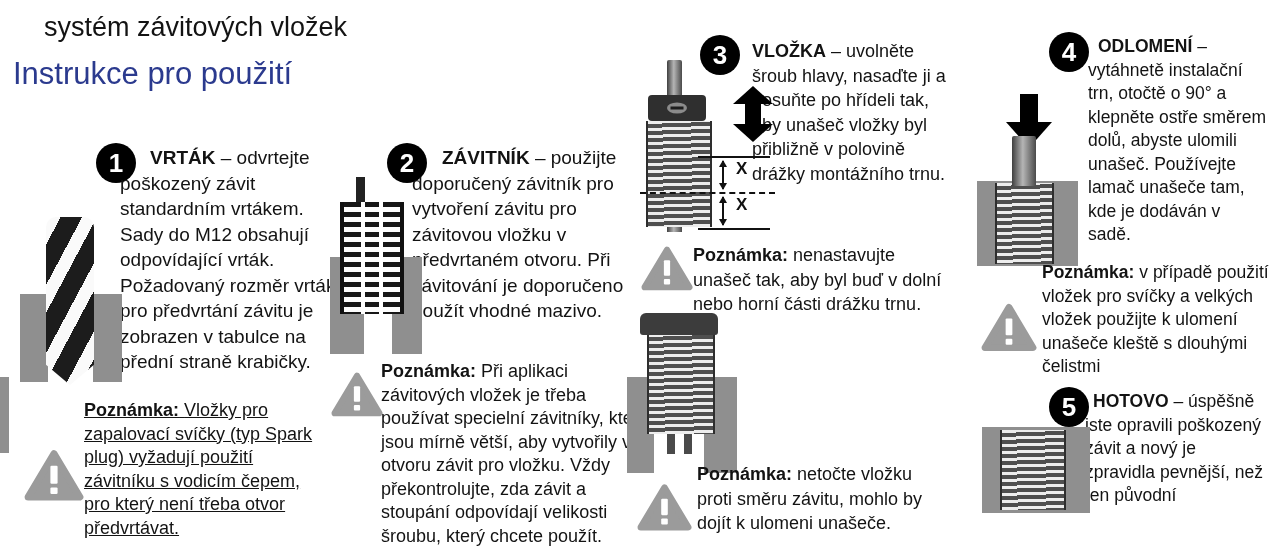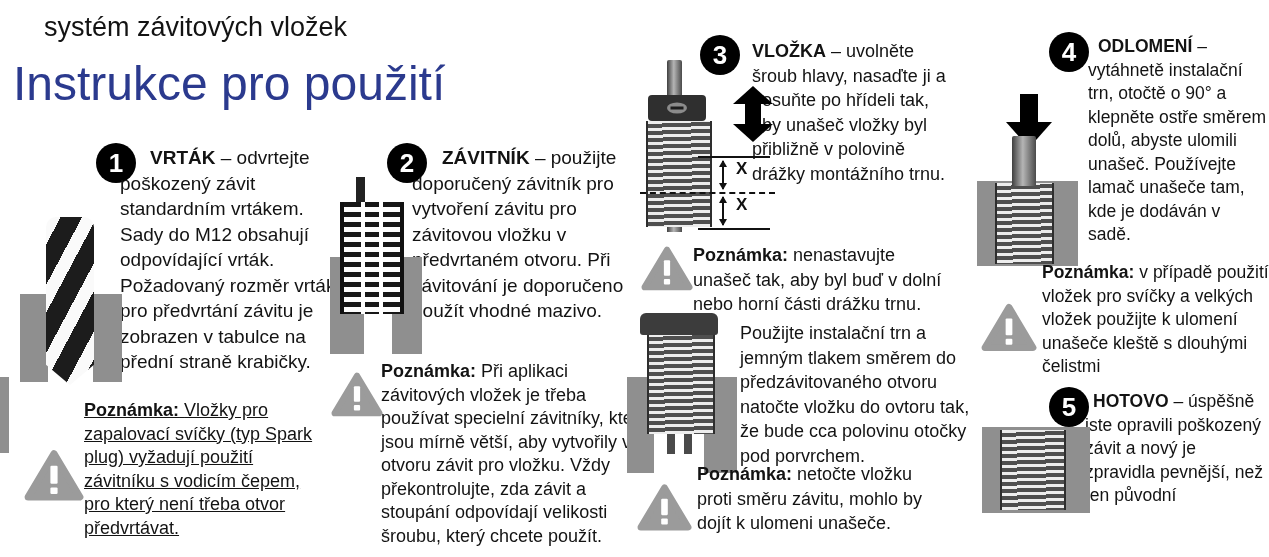--- a/index.html
+++ b/index.html
@@ -1,21 +1,21 @@
 <!DOCTYPE html>
 <html><head>
 <meta charset="utf-8">
 <style>
   html,body{margin:0;padding:0;background:#fff;}
   .page{position:relative;width:1269px;height:557px;background:#ffffff;overflow:hidden;
         font-family:"Liberation Sans", sans-serif;color:#131313;}
   .abs{position:absolute;}
   p{margin:0;}
   .kicker{font-size:27px;color:#131313;}
-  .title{font-size:48px;color:#2b3a8e;}
+  .title{font-size:31px;color:#2b3a8e;}
   .h{font-weight:bold;}
   .badge{width:40px;height:40px;border-radius:50%;background:#000;color:#fff;
          font-weight:800;font-size:26px;display:flex;align-items:center;justify-content:center;}
   .t1{font-size:19px;line-height:25.5px;}
   .t2{font-size:18px;line-height:23.5px;}
   .t3{font-size:18px;line-height:24.5px;}
   .t4{font-size:17.5px;line-height:23.5px;}
   .gray{background:#8f8f8f;}
   .coil{background:repeating-linear-gradient(178deg,#ededed 0 3px,#4f4f4f 3px 7px);
         border-left:2px solid #2e2e2e;border-right:2px solid #2e2e2e;}
@@ -150,23 +150,20 @@
     <span>nenastavujte unašeč tak, aby byl buď v dolní nebo horní části drážku trnu.</span>
   </p>
 
   <div class="abs gray" style="left:627px;top:377px;width:110px;height:96px;"></div>
   <div class="abs hole" style="left:654px;top:431px;width:50px;height:42px;"></div>
   <div class="abs prong" style="left:667px;top:428px;width:8px;height:26px;"></div>
   <div class="abs prong" style="left:684px;top:428px;width:8px;height:26px;"></div>
   <div class="abs coil" style="left:647px;top:334px;width:64px;height:100px;"></div>
   <div class="abs cap" style="left:640px;top:313px;width:78px;height:22px;"></div>
 
-  <p class="abs t3" style="left:740px;top:321px;width:252px;">
-    <span>Použijte instalační trn a jemným tlakem směrem do předzávitovaného otvoru natočte vložku do ovtoru tak, že bude cca polovinu otočky pod porvrchem.</span>
-  </p>
 
   <div class="abs" style="left:637px;top:482px;">
     <svg width="55" height="52" viewBox="0 0 100 90">
       <path d="M50 8 L93 80 L7 80 Z" fill="#9b9b9b" stroke="#9b9b9b" stroke-width="12" stroke-linejoin="round"></path>
       <rect x="44" y="28" width="12" height="30" fill="#fff" rx="2"></rect>
       <rect x="44" y="64" width="12" height="11" fill="#fff" rx="2"></rect>
     </svg>
   </div>
   <p class="abs t3" style="left:697px;top:462px;width:245px;">
     <span class="h">Poznámka:</span>

